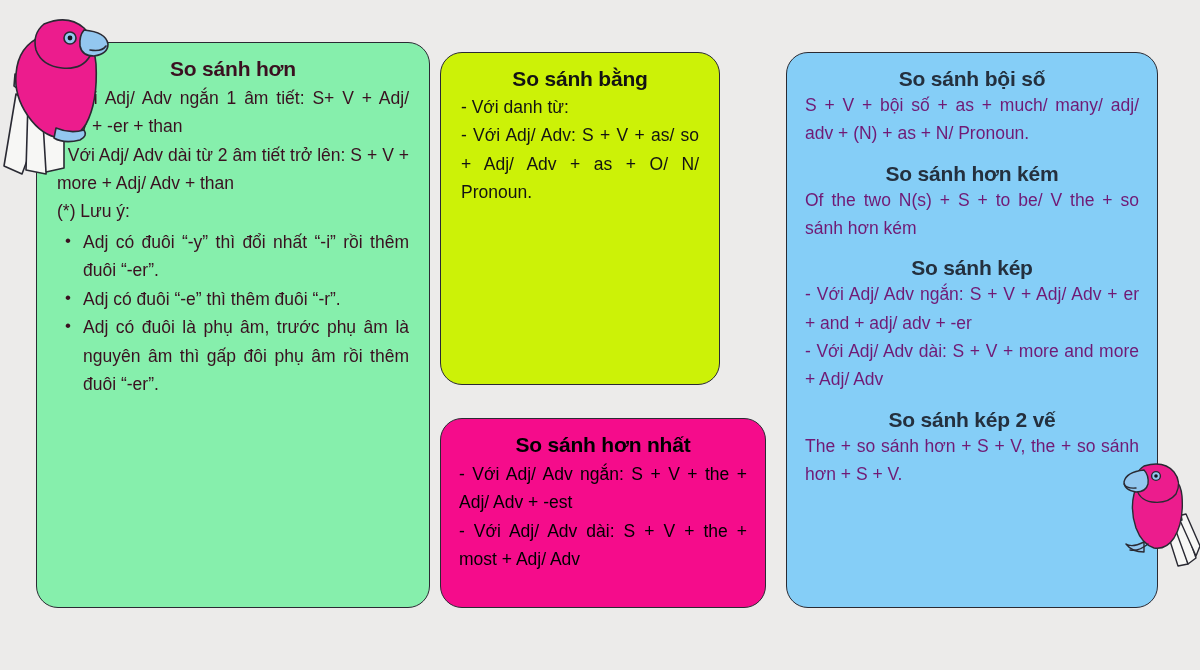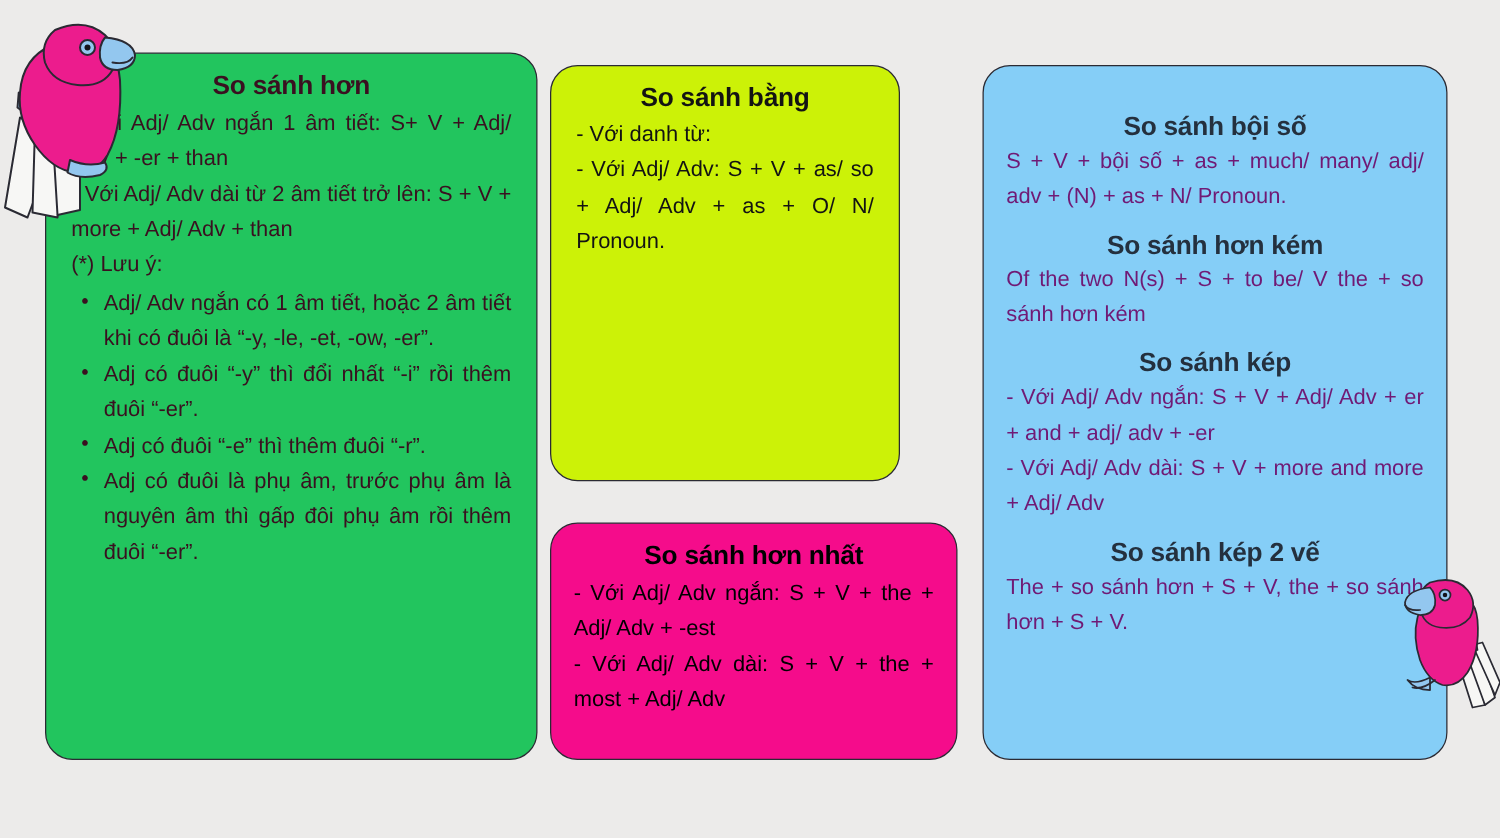--- a/index.html
+++ b/index.html
@@ -20,21 +20,21 @@
 
   .card {
     position: absolute;
     border: 1.5px solid #2a2a33;
     border-radius: 22px;
     overflow: hidden;
   }
 
   
   #card-comparative  { left: 36px;  top: 42px;  width: 394px; height: 566px;
-                       background: #22c55e; }
+                       background: #86efac; }
   #card-equal        { left: 440px; top: 52px;  width: 280px; height: 333px;
                        background: #CCF207; }
   #card-superlative  { left: 440px; top: 418px; width: 326px; height: 190px;
                        background: #F50C8B; }
   #card-multiple     { left: 786px; top: 52px;  width: 372px; height: 556px;
                        background: #85CEF7; }
 
   .card-inner { padding: 14px 20px 12px 20px; }
   #card-multiple .card-inner { padding: 14px 18px 12px 18px; }
   #card-superlative .card-inner { padding: 14px 18px 14px 18px; }
@@ -80,21 +80,21 @@
   #card-comparative .note,
   #card-comparative ul.bullets > li { color: #3A1020; }
 
   #card-equal .heading,
   #card-equal .line,
   #card-equal ul.bullets > li { color: #131313; }
 
   #card-superlative .heading,
   #card-superlative .line { color: #000000; }
 
-  #card-multiple .heading { color: #24303E; margin-top: 23px; }
+  #card-multiple .heading { color: #24303E; }
   #card-multiple .line { color: #701a75; }
 
   #card-multiple .heading.spaced { margin-top: 14px; }
   #card-equal .heading { margin-bottom: 2px; }
   #card-comparative .heading { margin-bottom: 3px; }
   #card-superlative .heading { margin-bottom: 3px; }
 
   
   .parrot { position: absolute; }
   #parrot-top-left   { left: 2px;   top: 6px;  width: 118px; height: 172px; }
@@ -108,21 +108,20 @@
   <div class="card" id="card-comparative">
     <div class="card-inner">
       <h2 class="heading">So sánh hơn</h2>
 
       <div class="line just">- Với Adj/ Adv ngắn 1 âm tiết: S+ V + Adj/ Adv + -er + than</div>
       <div class="line just">- Với Adj/ Adv dài từ 2 âm tiết trở lên: S + V + more + Adj/ Adv + than</div>
 
       <div class="note">(*) Lưu ý:</div>
 
       <ul class="bullets">
-        <li class="just">Adj/ Adv ngắn có 1 âm tiết, hoặc 2 âm tiết khi có đuôi là “-y, -le, -et, -ow, -er”.</li>
         <li class="just">Adj có đuôi “-y” thì đổi nhất “-i” rồi thêm đuôi “-er”.</li>
         <li class="just">Adj có đuôi “-e” thì thêm đuôi “-r”.</li>
         <li class="just">Adj có đuôi là phụ âm, trước phụ âm là nguyên âm thì gấp đôi phụ âm rồi thêm đuôi “-er”.</li>
       </ul>
     </div>
   </div>
 
   <div class="card" id="card-equal">
     <div class="card-inner">
       <h2 class="heading">So sánh bằng</h2>

